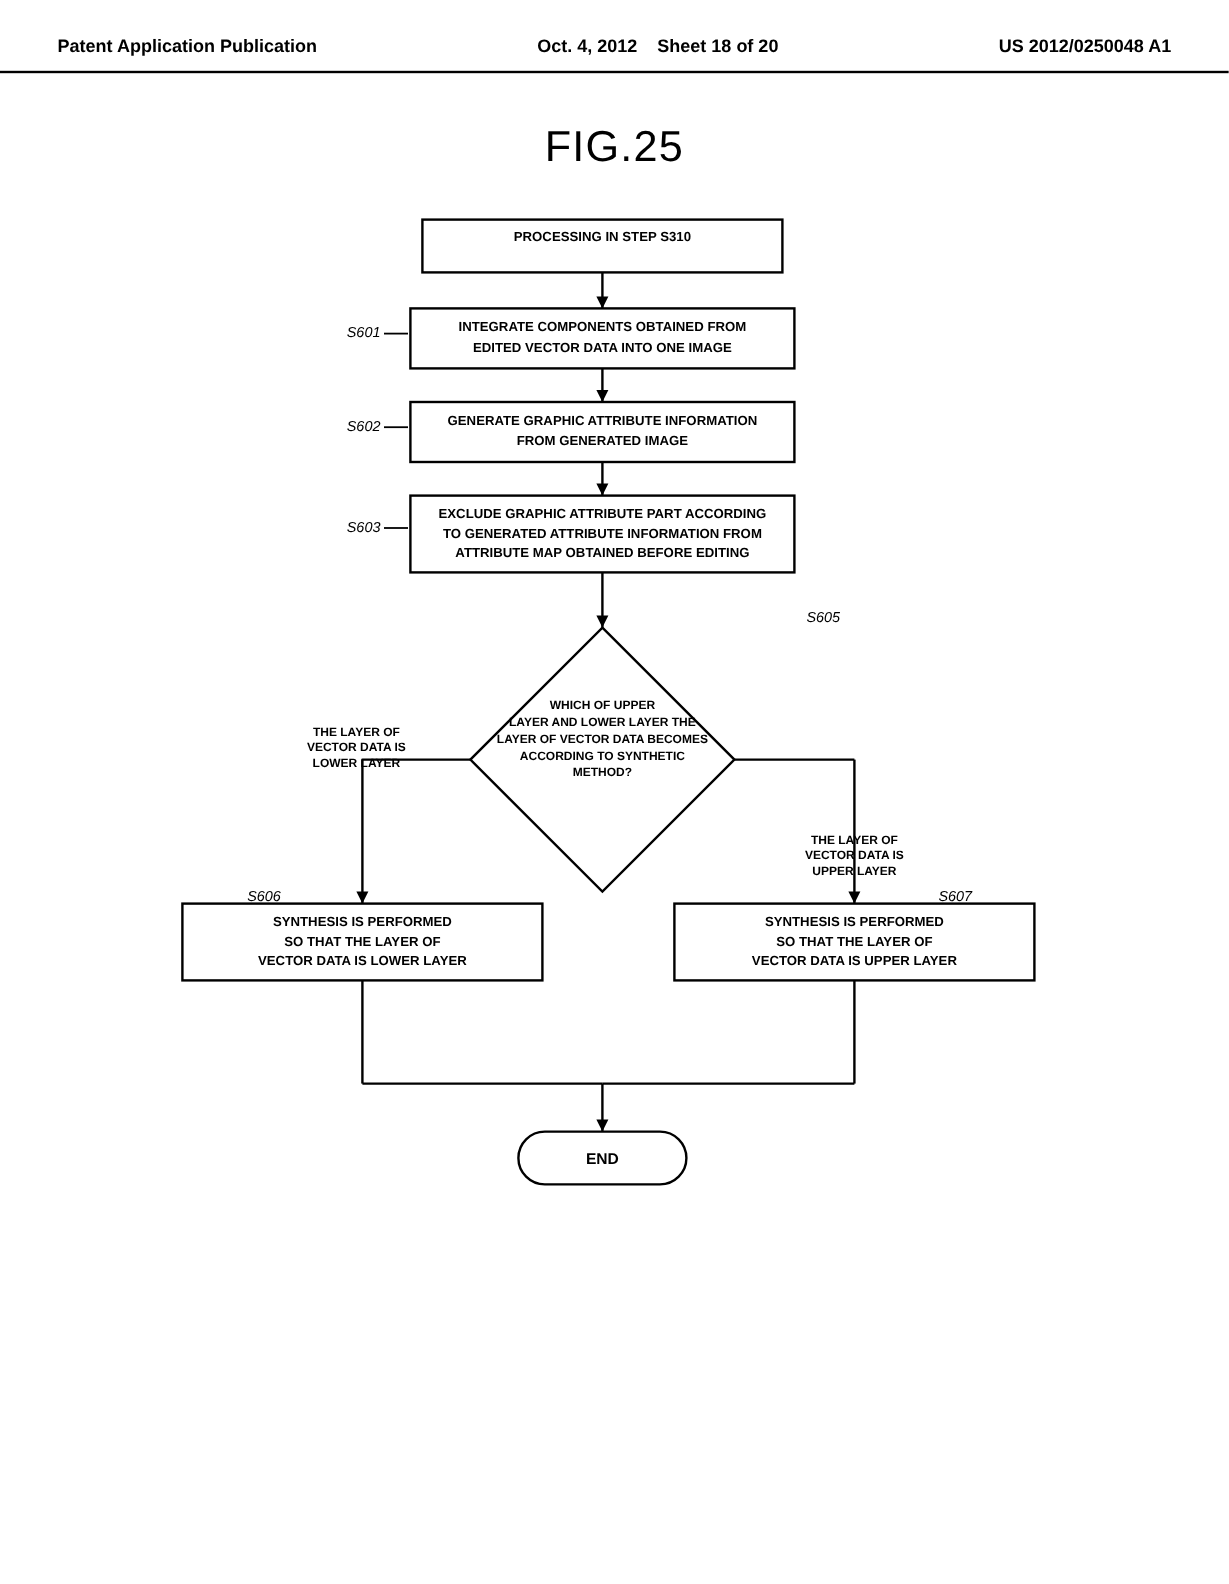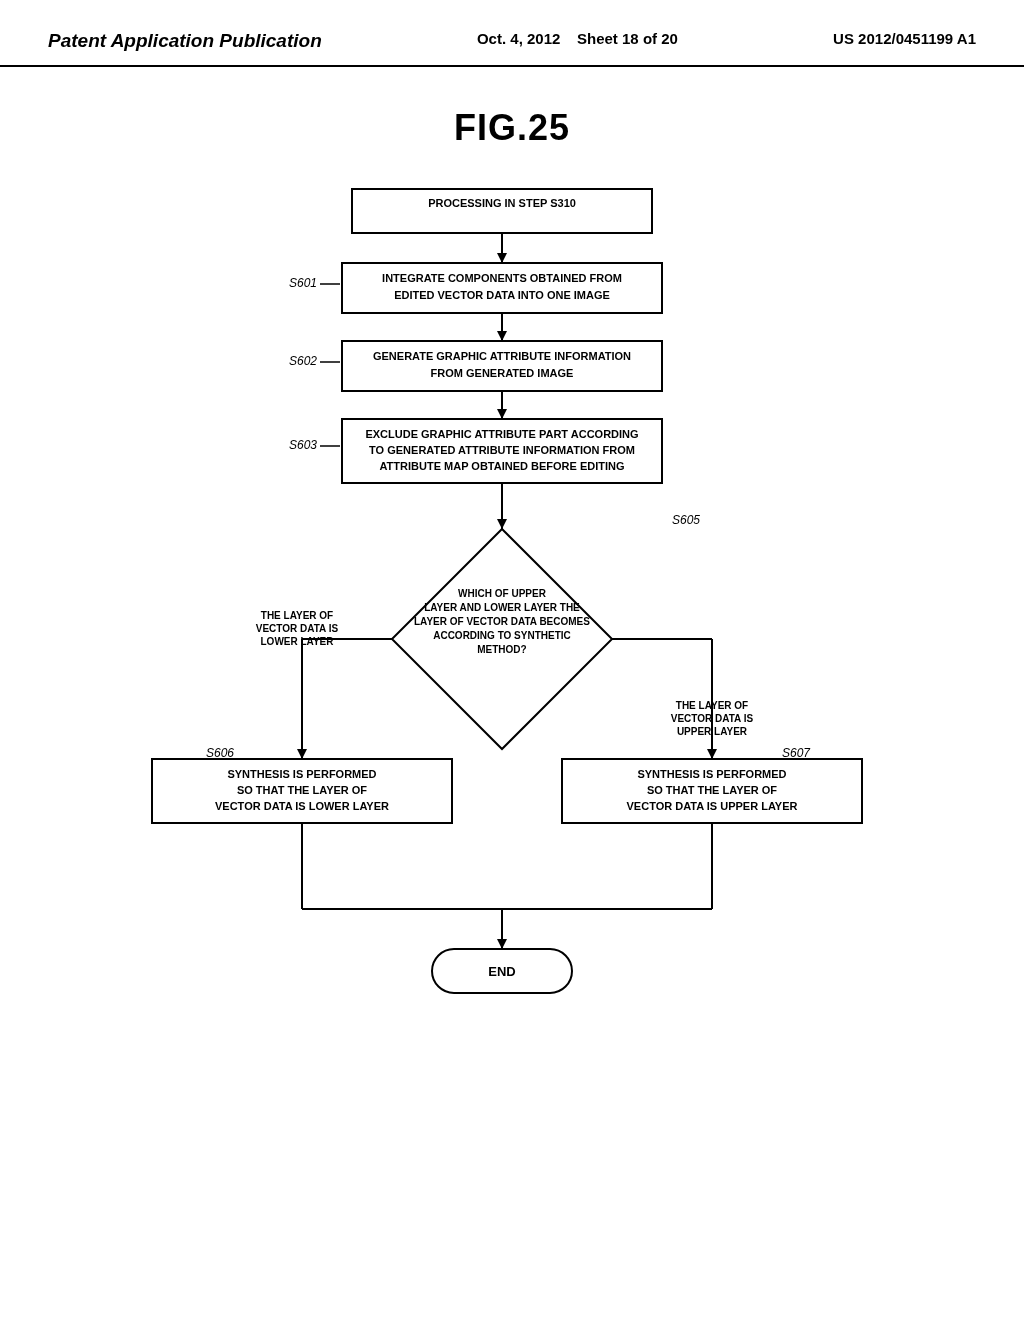--- a/index.html
+++ b/index.html
@@ -15,64 +15,63 @@
     
     .header {
       display: flex;
       justify-content: space-between;
       align-items: flex-start;
       padding: 28px 48px 0 48px;
       border-bottom: 2px solid #000;
       padding-bottom: 10px;
     }
     .header-left {
-      font-size: 19px;
+      font-size: 15px;
       font-weight: bold;
-      font-style: italic;
       line-height: 1.4;
     }
     .header-center {
       font-size: 15px;
       font-weight: bold;
       text-align: center;
       line-height: 1.4;
     }
     .header-right {
       font-size: 15px;
       font-weight: bold;
       text-align: right;
       line-height: 1.4;
     }
 
     
     .fig-title {
       text-align: center;
       font-size: 36px;
-      font-weight: 700;
+      font-weight: 400;
       margin-top: 40px;
       margin-bottom: 30px;
       letter-spacing: 1px;
     }
 
     
     .flowchart-svg {
       display: block;
       margin: 0 auto;
     }
   </style>
 </head>
 <body>
 
 <div class="header">
   <div class="header-left">Patent Application Publication</div>
   <div class="header-center">
     <span>Oct. 4, 2012</span>&nbsp;&nbsp;&nbsp;
     <span>Sheet 18 of 20</span>
   </div>
-  <div class="header-right">US 2012/0451199 A1</div>
+  <div class="header-right">US 2012/0250048 A1</div>
 </div>
 
 <div class="fig-title">FIG.25</div>
 
 <svg class="flowchart-svg" width="780" height="900" viewBox="0 0 780 900">
 
   <rect x="230" y="10" width="300" height="44" fill="white" stroke="black" stroke-width="2"></rect>
   <text x="380" y="28" text-anchor="middle" font-size="11" font-weight="bold" font-family="Arial">PROCESSING IN STEP S310</text>
 
   <line x1="380" y1="54" x2="380" y2="84" stroke="black" stroke-width="2"></line>

